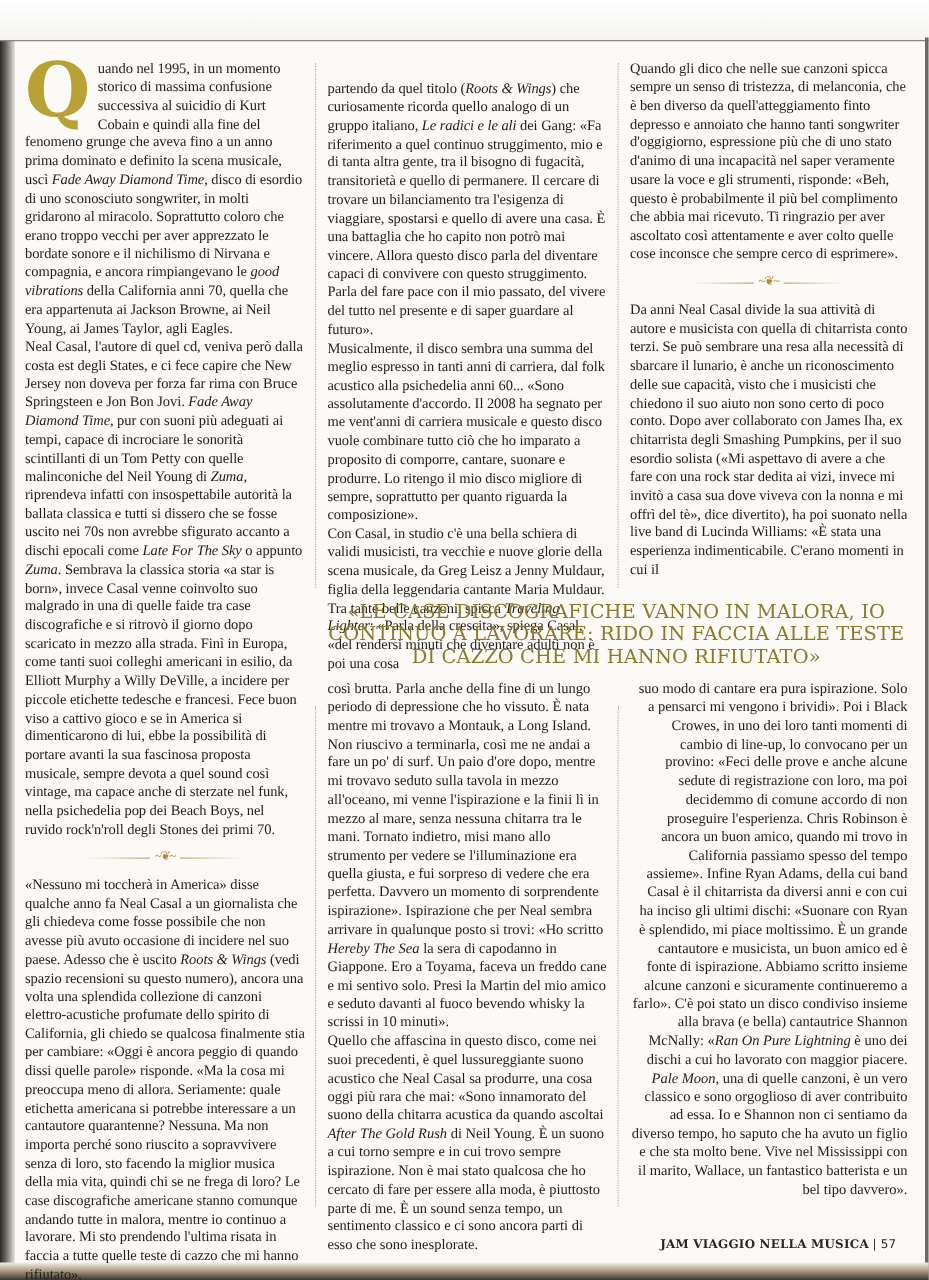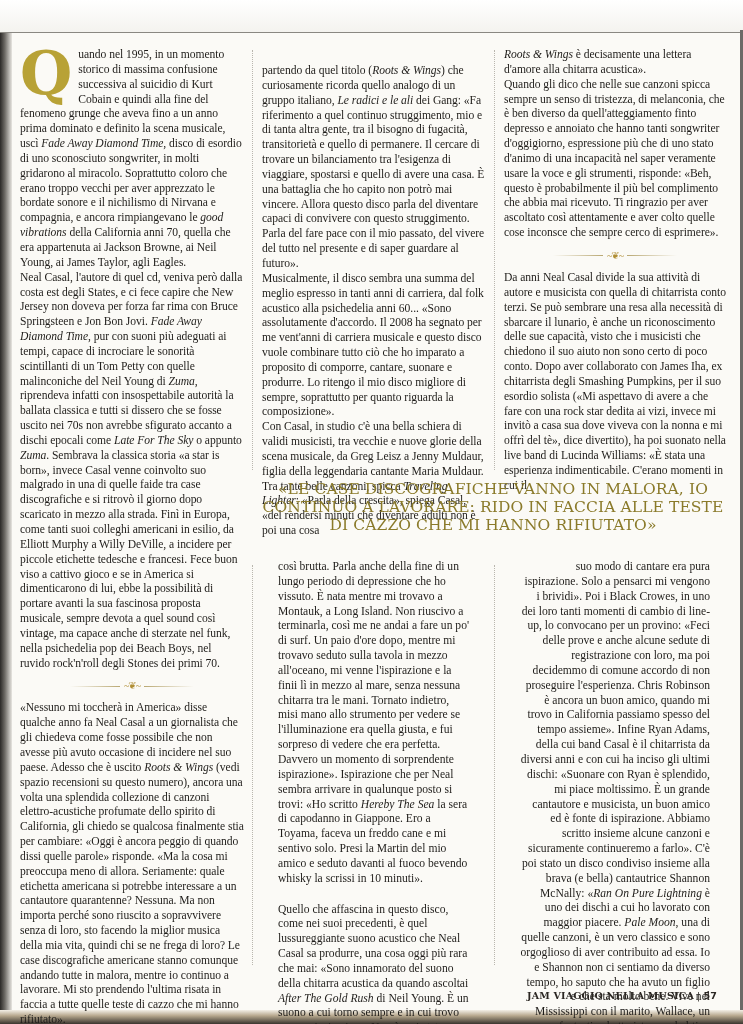--- a/index.html
+++ b/index.html
@@ -59,34 +59,34 @@
     position: absolute; left: 256px; top: 480px; width: 474px;
     font-family: "DejaVu Serif", serif; font-weight: normal;
     font-size: 15.5px; line-height: 18px; text-align: center;
     color: #8a7a2a; letter-spacing: 0.1px;
   }
   .lower {
     position: absolute; top: 544px;
     font-family: "Liberation Serif", "DejaVu Serif", serif;
     font-size: 11.6px; line-height: 14.85px;
   }
-  .lower p { margin: 16px; }
+  .lower p { margin: 0; }
   .lower2 { left: 262px; width: 224px; }
   .lower3 { left: 504px; width: 222px; text-align: right; }
   .endmark {
     display: inline-block; width: 9px; height: 9px; background: #c9b85a;
     border: 1px solid #8a7a2a; vertical-align: -1px; margin-left: 3px;
   }
   .footer {
     position: absolute; right: 26px; top: 990px;
     font-family: "DejaVu Serif", serif; font-size: 9.5px; font-weight: bold;
     letter-spacing: 0.2px; color: #2a2622;
   }
   .footer .sep { margin: 0 3px; font-weight: normal; }
-  .footer .num { font-family: "DejaVu Sans", sans-serif; font-weight: bold; text-align: center; }
+  .footer .num { font-family: "DejaVu Sans", sans-serif; font-weight: normal; text-align: center; }
   i { font-style: italic; }
 </style>
 </head>
 <body>
 
 <div class="binding-shadow"></div>
 <div class="top-edge"></div>
 <div class="right-edge"></div>
 <div class="bottom-edge"></div>
 
@@ -117,23 +117,20 @@
   <p>
     <span>partendo da quel titolo (</span><i>Roots &amp; Wings</i><span>) che curiosamente ricorda quello analogo di un gruppo italiano, </span><i>Le radici e le ali</i><span> dei Gang: «Fa riferimento a quel continuo struggimento, mio e di tanta altra gente, tra il bisogno di fugacità, transitorietà e quello di permanere. Il cercare di trovare un bilanciamento tra l'esigenza di viaggiare, spostarsi e quello di avere una casa. È una battaglia che ho capito non potrò mai vincere. Allora questo disco parla del diventare capaci di convivere con questo struggimento. Parla del fare pace con il mio passato, del vivere del tutto nel presente e di saper guardare al futuro».</span>
   </p>
   <p>Musicalmente, il disco sembra una summa del meglio espresso in tanti anni di carriera, dal folk acustico alla psichedelia anni 60... «Sono assolutamente d'accordo. Il 2008 ha segnato per me vent'anni di carriera musicale e questo disco vuole combinare tutto ciò che ho imparato a proposito di comporre, cantare, suonare e produrre. Lo ritengo il mio disco migliore di sempre, soprattutto per quanto riguarda la composizione».</p>
   <p>
     <span>Con Casal, in studio c'è una bella schiera di validi musicisti, tra vecchie e nuove glorie della scena musicale, da Greg Leisz a Jenny Muldaur, figlia della leggendaria cantante Maria Muldaur. Tra tante belle canzoni, spicca </span><i>Traveling Lighter</i><span>: «Parla della crescita», spiega Casal, «del rendersi minuti che diventare adulti non è poi una cosa</span>
   </p>
 </div>
 
 <div class="col col3">
-  <p>
-    <i>Roots &amp; Wings</i><span> è decisamente una lettera d'amore alla chitarra acustica».</span>
-  </p>
   <p>Quando gli dico che nelle sue canzoni spicca sempre un senso di tristezza, di melanconia, che è ben diverso da quell'atteggiamento finto depresso e annoiato che hanno tanti songwriter d'oggigiorno, espressione più che di uno stato d'animo di una incapacità nel saper veramente usare la voce e gli strumenti, risponde: «Beh, questo è probabilmente il più bel complimento che abbia mai ricevuto. Ti ringrazio per aver ascoltato così attentamente e aver colto quelle cose inconsce che sempre cerco di esprimere».</p>
   <div class="ornament">
     <span class="line"></span>
     <span class="glyph">~❦~</span>
     <span class="line r"></span>
   </div>
   <p>Da anni Neal Casal divide la sua attività di autore e musicista con quella di chitarrista conto terzi. Se può sembrare una resa alla necessità di sbarcare il lunario, è anche un riconoscimento delle sue capacità, visto che i musicisti che chiedono il suo aiuto non sono certo di poco conto. Dopo aver collaborato con James Iha, ex chitarrista degli Smashing Pumpkins, per il suo esordio solista («Mi aspettavo di avere a che fare con una rock star dedita ai vizi, invece mi invitò a casa sua dove viveva con la nonna e mi offrì del tè», dice divertito), ha poi suonato nella live band di Lucinda Williams: «È stata una esperienza indimenticabile. C'erano momenti in cui il</p>
 </div>
 
 <div class="pullquote">«LE CASE DISCOGRAFICHE VANNO IN MALORA, IO CONTINUO A LAVORARE: RIDO IN FACCIA ALLE TESTE DI CAZZO CHE MI HANNO RIFIUTATO»</div>

